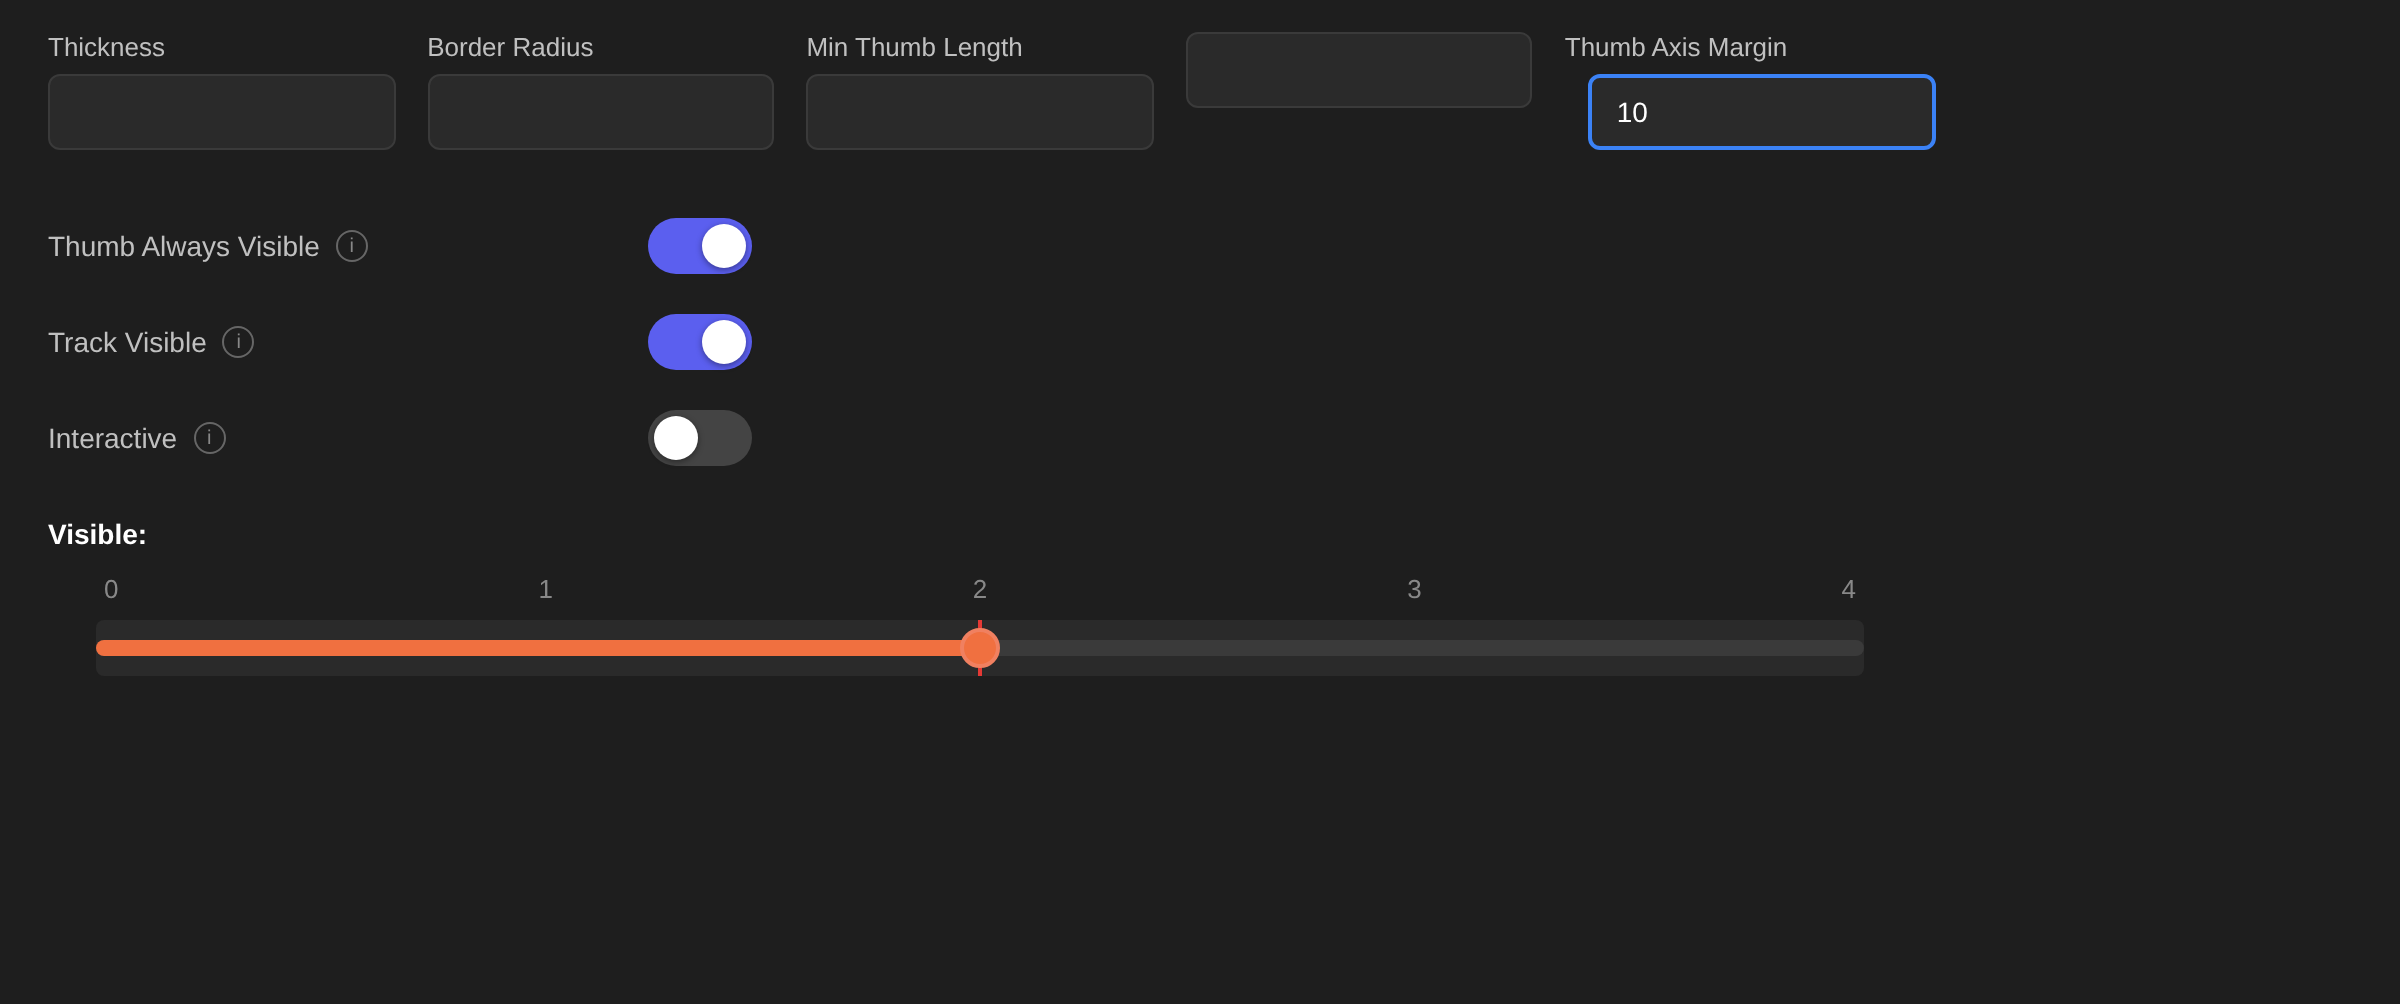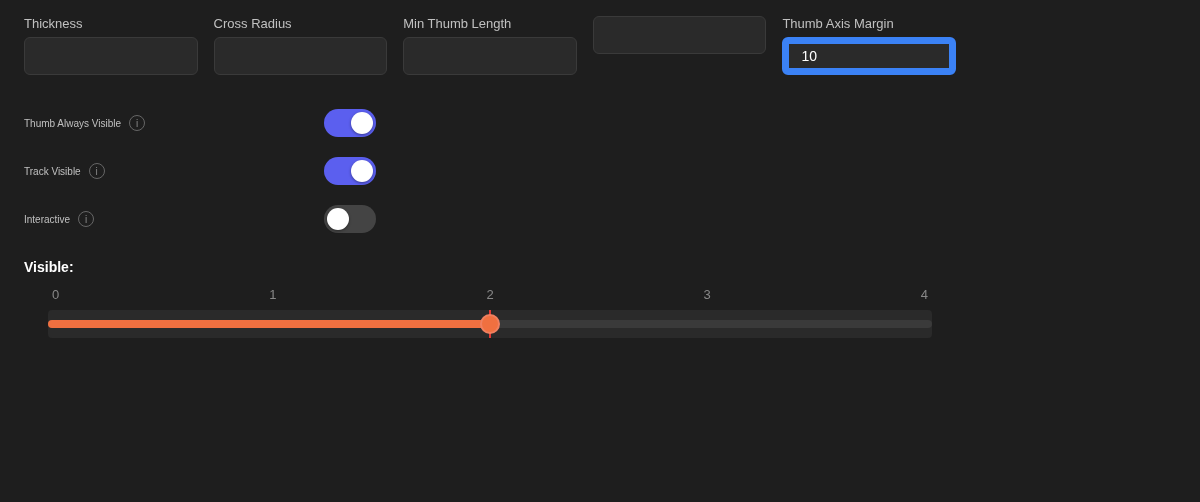--- a/index.html
+++ b/index.html
@@ -44,21 +44,22 @@
       border-radius: 6px;
       color: #ffffff;
       font-size: 14px;
       padding: 8px 12px;
       height: 38px;
       outline: none;
       width: 100%;
     }
 
     .field-group.highlighted .field-input {
-      border: 7px solid #3b82f6;
+      border: 2px solid #3b82f6;
+      margin-left: 12px;
     }
 
     
     .toggle-section {
       margin-bottom: 8px;
     }
 
     .toggle-row {
       display: flex;
       align-items: center;
@@ -67,21 +68,21 @@
 
     .toggle-label-area {
       display: flex;
       align-items: center;
       gap: 8px;
       width: 300px;
     }
 
     .toggle-label {
       color: #c0c0c0;
-      font-size: 10px;
+      font-size: 14px;
     }
 
     .info-icon {
       width: 16px;
       height: 16px;
       border-radius: 50%;
       border: 1px solid #666;
       display: inline-flex;
       align-items: center;
       justify-content: center;
@@ -221,21 +222,21 @@
 <div class="main-container">
 
   <div class="fields-row">
 
     <div class="field-group">
       <span class="field-label">Thickness</span>
       <input class="field-input" type="text" value="" style="">
     </div>
 
     <div class="field-group">
-      <span class="field-label">Cross Radius</span>
+      <span class="field-label">Border Radius</span>
       <input class="field-input" type="text" value="" style="">
     </div>
 
     <div class="field-group">
       <span class="field-label">Min Thumb Length</span>
       <input class="field-input" type="text" value="" style="">
     </div>
 
     <div class="field-group">
       <input class="field-input" type="text" value="" style="">

